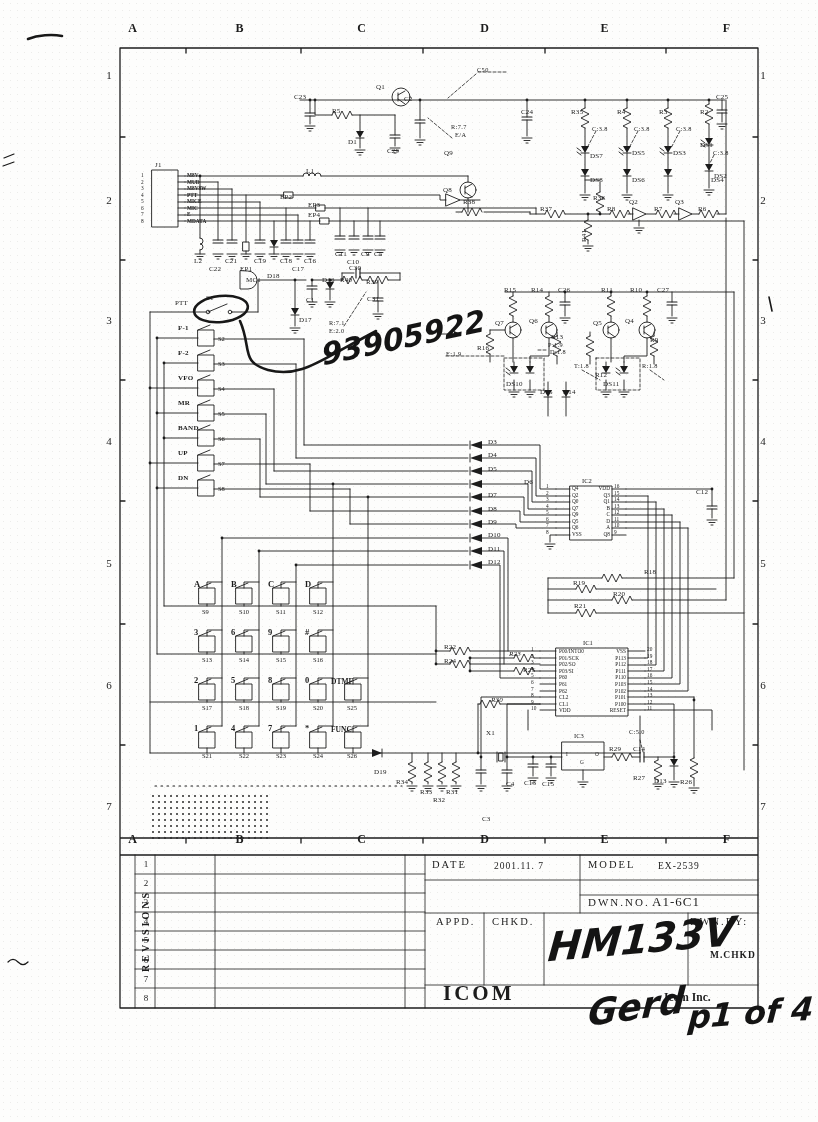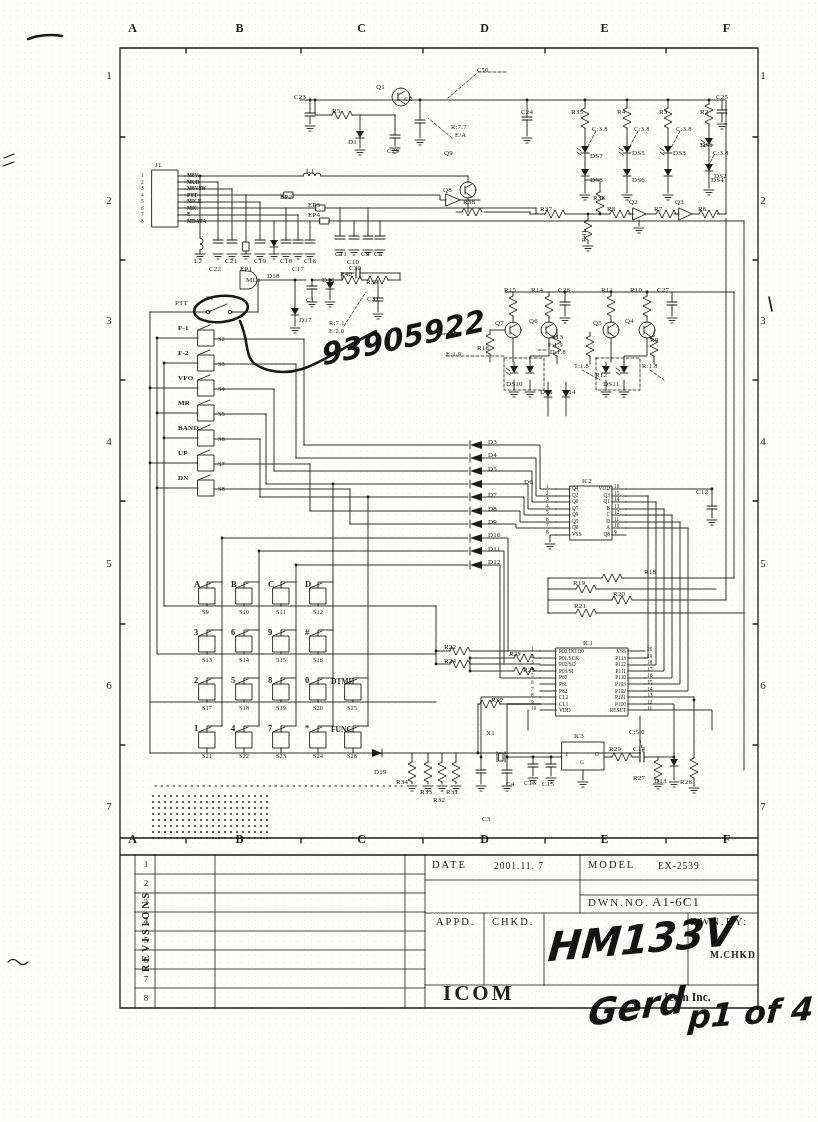--- a/index.html
+++ b/index.html
@@ -303,21 +303,21 @@
       <span class="abs lbl" style="left: 280px; top: 257px;">C18</span>
       <span class="abs lbl" style="left: 292px; top: 265px;">C17</span>
       <span class="abs lbl" style="left: 304px; top: 257px;">C16</span>
       <span class="abs lbl" style="left: 335px; top: 250px;">C11</span>
       <span class="abs lbl" style="left: 347px; top: 258px;">C10</span>
       <span class="abs lbl" style="left: 361px; top: 250px;">C9</span>
       <span class="abs lbl" style="left: 374px; top: 250px;">C5</span>
       <span class="abs lbl" style="left: 246px; top: 276px;">MC1</span>
       <span class="abs lbl" style="left: 306px; top: 276px; margin-top: 20px;">C1</span>
       <span class="abs lbl" style="left: 322px; top: 276px;">D16</span>
-      <span class="abs lbl" style="left: 340px; top: 270px;">R40</span>
+      <span class="abs lbl" style="left: 340px; top: 276px;">R40</span>
       <span class="abs lbl" style="left: 349px; top: 264px;">C30</span>
       <span class="abs lbl" style="left: 366px; top: 278px;">R39</span>
       <span class="abs lbl" style="left: 367px; top: 295px;">C31</span>
       <span class="abs lbl" style="left: 299px; top: 316px;">D17</span>
       <span class="abs lbl" style="left: 206px; top: 294px;">S1</span>
       <span class="abs lbl" style="left: 175px; top: 299px;">PTT</span>
       <span class="abs note" style="left: 329px; top: 319px;">R:7.1</span>
       <span class="abs note" style="left: 329px; top: 327px;">E:2.0</span>
       <span class="abs lbl" style="left: 504px; top: 286px;">R15</span>
       <span class="abs lbl" style="left: 531px; top: 286px;">R14</span>

